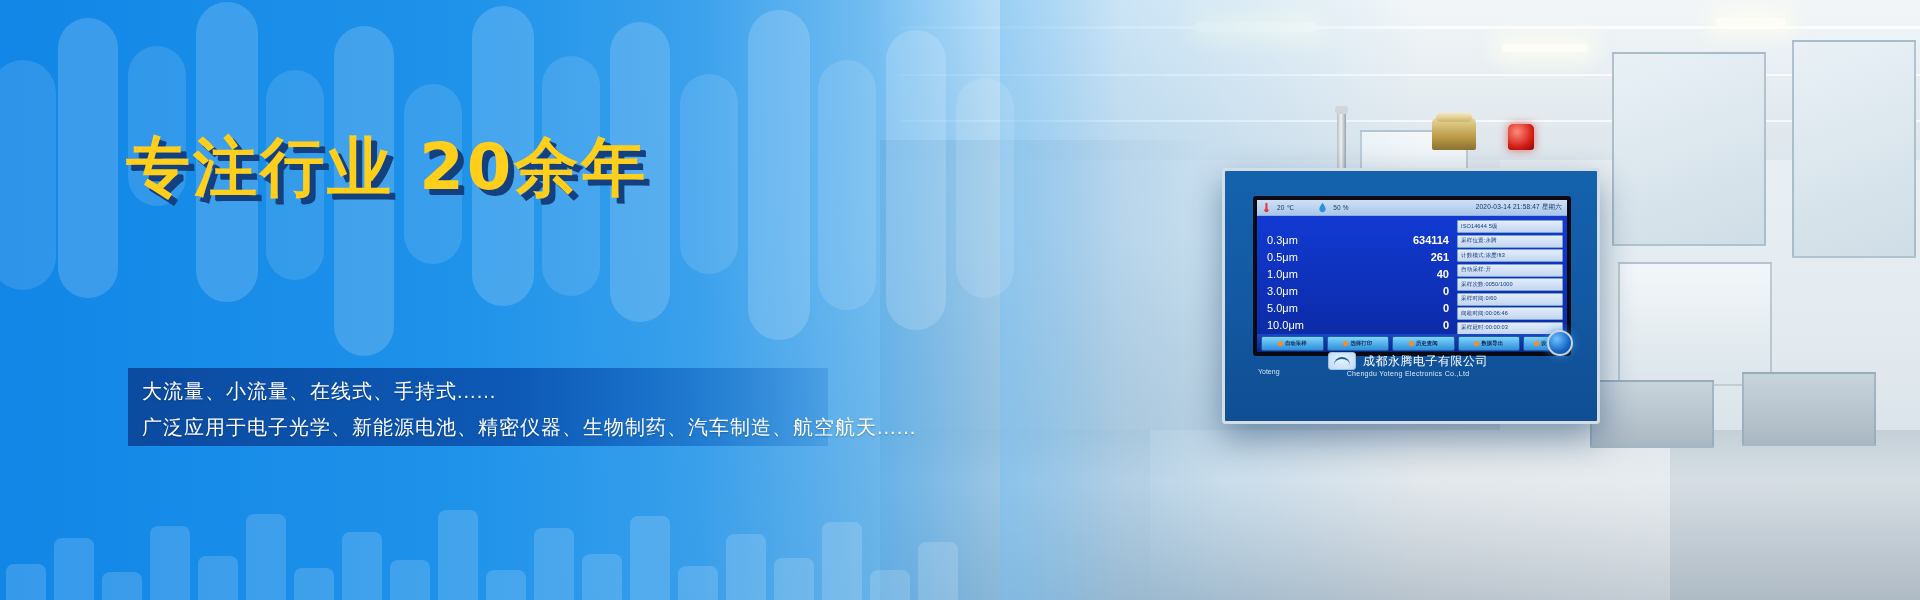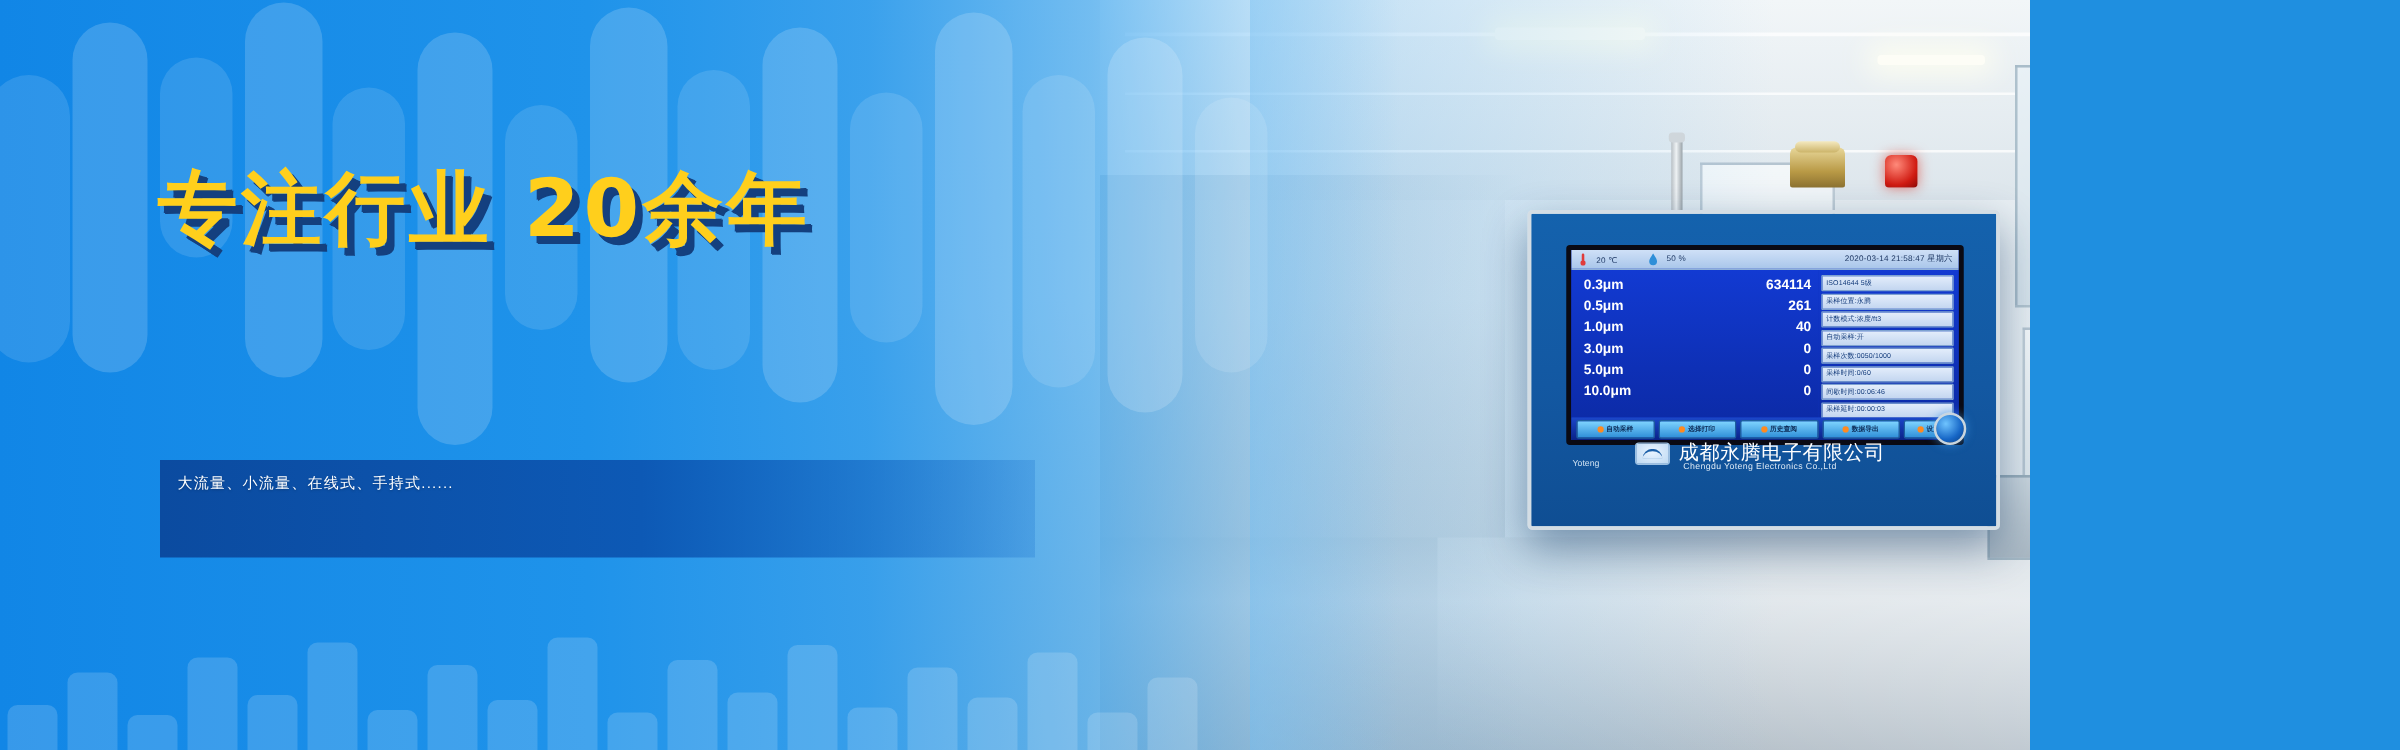--- a/index.html
+++ b/index.html
@@ -1,21 +1,21 @@
 <!DOCTYPE html>
 <html><head>
 <meta charset="utf-8">
 <style>
   html,body{margin:0;padding:0;}
   body{
     width:1920px;height:600px;overflow:hidden;
     font-family:"Liberation Sans","DejaVu Sans",sans-serif;
     background:#1f8fe0;
   }
-  .stage{position:relative;width:1624px;height:600px;overflow:hidden;}
+  .stage{position:relative;width:1920px;height:600px;overflow:hidden;}
 
   
   .photo{position:absolute;inset:0;background:
      linear-gradient(180deg,#e8eef2 0%,#dfe8ee 40%,#cfd9e0 62%,#b9c6cf 100%);}
   .ceiling{position:absolute;left:880px;top:0;width:1040px;height:160px;
      background:linear-gradient(180deg,#f2f6f8,#dde6ec);}
   .ceil-line{position:absolute;background:rgba(255,255,255,.75);}
   .wall-right{position:absolute;right:0;top:0;width:420px;height:600px;
      background:linear-gradient(180deg,#eef3f6 0%,#e3ebf0 55%,#cdd8e0 100%);}
   .door{position:absolute;background:linear-gradient(180deg,#f3f7f9,#dbe5eb);
@@ -54,21 +54,21 @@
      font-family:"DejaVu Sans","Liberation Sans",sans-serif;
      text-shadow:5px 5px 0 #14407f, 6px 6px 0 #14407f;white-space:nowrap;}
   .head2{position:absolute;left:126px;top:212px;
      font-size:62px;font-weight:700;letter-spacing:2px;color:#ffffff;
      font-family:"DejaVu Sans","Liberation Sans",sans-serif;
      text-shadow:3px 3px 6px rgba(10,60,120,.45);white-space:nowrap;}
 
   
   .subband{position:absolute;left:128px;top:368px;width:700px;height:78px;
      background:linear-gradient(90deg,#0b4ba0 0%,#0d59b5 55%,rgba(20,110,205,.25) 100%);}
-  .subline{position:absolute;left:142px;color:#ffffff;font-size:12px;letter-spacing:1px;
+  .subline{position:absolute;left:142px;color:#ffffff;font-size:20px;letter-spacing:1px;
      white-space:nowrap;text-shadow:0 1px 2px rgba(0,0,0,.25);}
   .subline.a{top:378px;}
   .subline.b{top:414px;}
 
   
   .device{position:absolute;left:1222px;top:168px;width:372px;height:250px;
      background:linear-gradient(180deg,#1462ad 0%,#1358a2 55%,#0f4e93 100%);
      border:3px solid #d4dde4;border-radius:4px;
      box-shadow:0 14px 34px rgba(10,50,95,.45);}
   .probe{position:absolute;left:1337px;top:110px;width:9px;height:60px;
@@ -93,21 +93,21 @@
      border-bottom:1px solid #8fb0d8;display:flex;align-items:center;gap:6px;
      padding:0 5px;box-sizing:border-box;}
   .sb-ico{width:9px;height:11px;flex:0 0 auto;}
   .sb-txt{font-size:6.5px;color:#203a66;letter-spacing:.2px;}
   .sb-time{margin-left:auto;font-size:6.5px;color:#17305c;letter-spacing:.2px;}
 
   .screenbody{position:absolute;left:0;top:16px;right:0;bottom:18px;display:flex;}
   .ptable{flex:0 0 198px;padding:6px 6px 0 10px;box-sizing:border-box;
      background:linear-gradient(180deg,#123ad2,#0c2ba8);}
   .prow{display:flex;justify-content:space-between;align-items:baseline;height:17px;}
-  .psize{color:#fff;font-size:11px;font-weight:700;}
+  .psize{color:#fff;font-size:11px;font-weight:400;margin-top:12px;}
   .pval{color:#fff;font-size:11px;font-weight:700;}
 
   .pside{flex:1;padding:4px 4px 0 2px;box-sizing:border-box;
      background:linear-gradient(180deg,#123ad2,#0c2ba8);}
   .srow{height:13px;margin-bottom:1.5px;background:linear-gradient(180deg,#e3edfb,#c3d6f0);
      border:1px solid #7ea2d0;border-radius:1px;display:flex;align-items:center;
      padding-left:3px;box-sizing:border-box;}
   .srow span{font-size:5.6px;color:#123a7a;letter-spacing:.1px;white-space:nowrap;}
 
   .btnbar{position:absolute;left:0;bottom:0;width:100%;height:18px;
@@ -119,21 +119,21 @@
   .sbtn b{font-size:5.4px;color:#0b2a55;font-weight:700;letter-spacing:0;}
   .sbtn .dot{width:5px;height:5px;border-radius:50%;background:#ff8a1f;flex:0 0 auto;}
 
   .brandrow{position:absolute;left:1222px;top:352px;width:372px;
      display:flex;align-items:center;justify-content:center;gap:7px;}
   .logo{width:26px;height:16px;border-radius:3px;
      background:radial-gradient(ellipse at 50% 40%,#eaf4ff,#bcd8f2);
      border:1px solid #9cc0e2;display:flex;align-items:center;justify-content:center;}
   .logo i{display:block;width:16px;height:6px;border-radius:50%/100% 100% 0 0;
      border-top:2px solid #1b5fa8;}
-  .brandcn{color:#ffffff;font-size:16px;letter-spacing:.5px;font-family:Liberation Mono, monospace;}
+  .brandcn{color:#ffffff;font-size:12px;letter-spacing:.5px;font-family:Liberation Mono, monospace;}
   .branden{position:absolute;left:1222px;top:370px;width:372px;text-align:center;
      color:#dce9f5;font-size:7px;letter-spacing:.3px;}
   .yoteng{position:absolute;left:1258px;top:368px;color:#cfe1f2;font-size:7px;}
 
   .pwrled{position:absolute;left:1547px;top:330px;width:22px;height:22px;border-radius:50%;
      background:radial-gradient(circle at 35% 32%,#6fc4ff,#1666c6 60%,#0b3d80);
      border:2px solid #c9d6df;box-shadow:0 0 8px rgba(60,150,230,.7);}
 </style>
 </head>
 <body>
@@ -201,20 +201,21 @@
     <div class="eqbar" style="left:774px;width:40px;height:42px;"></div>
     <div class="eqbar" style="left:822px;width:40px;height:78px;"></div>
     <div class="eqbar" style="left:870px;width:40px;height:30px;"></div>
     <div class="eqbar" style="left:918px;width:40px;height:58px;"></div>
   </div>
 
   <div class="head1">专注行业 20余年</div>
 
   <div class="subband"></div>
   <div class="subline a">大流量、小流量、在线式、手持式......</div>
+  <div class="subline b">广泛应用于电子光学、新能源电池、精密仪器、生物制药、汽车制造、航空航天......</div>
 
   <div class="probe"></div>
   <div class="probe-tip"></div>
   <div class="gold"></div>
   <div class="gold-top"></div>
   <div class="redlamp"></div>
 
   <div class="device"></div>
 
   <div class="screen">

